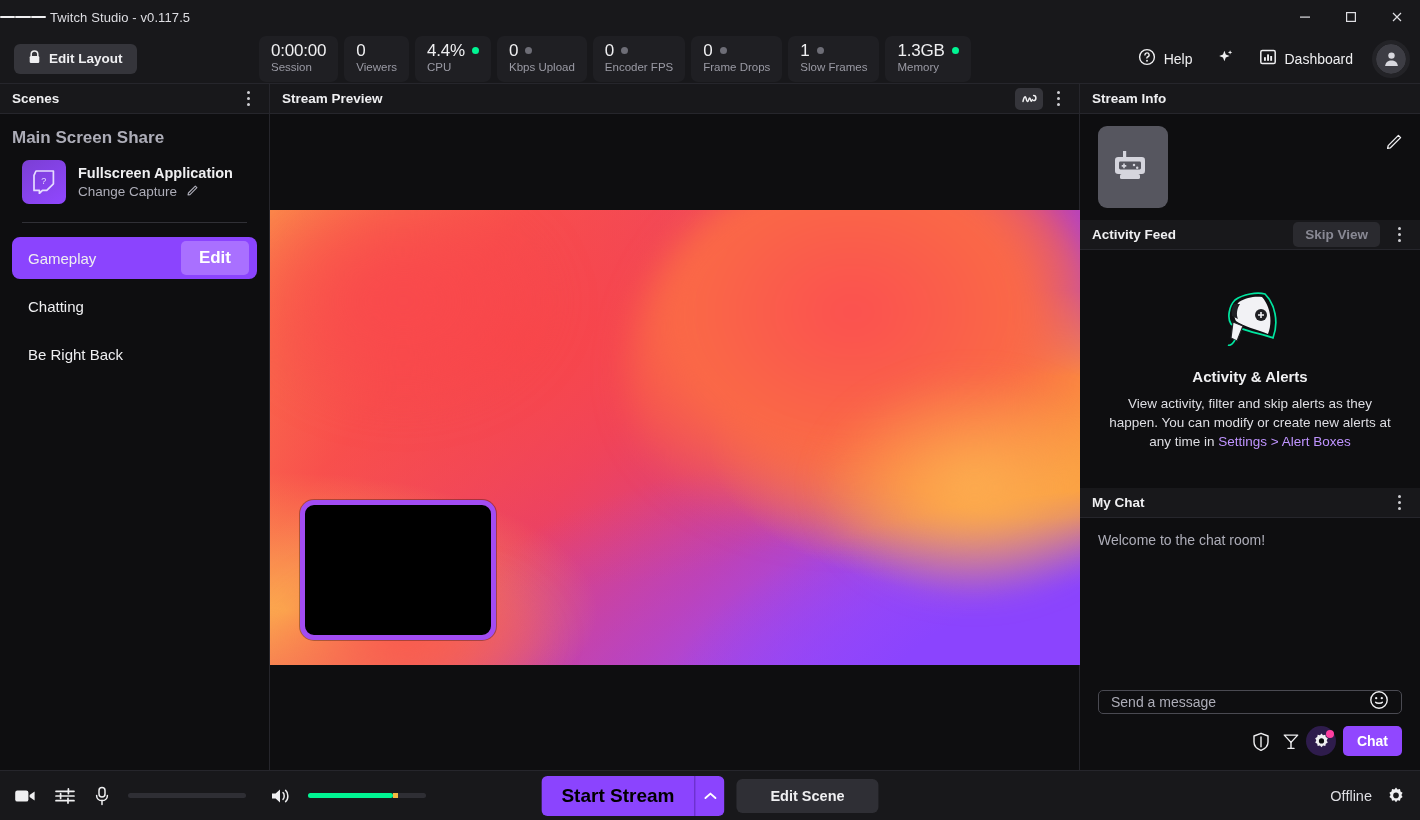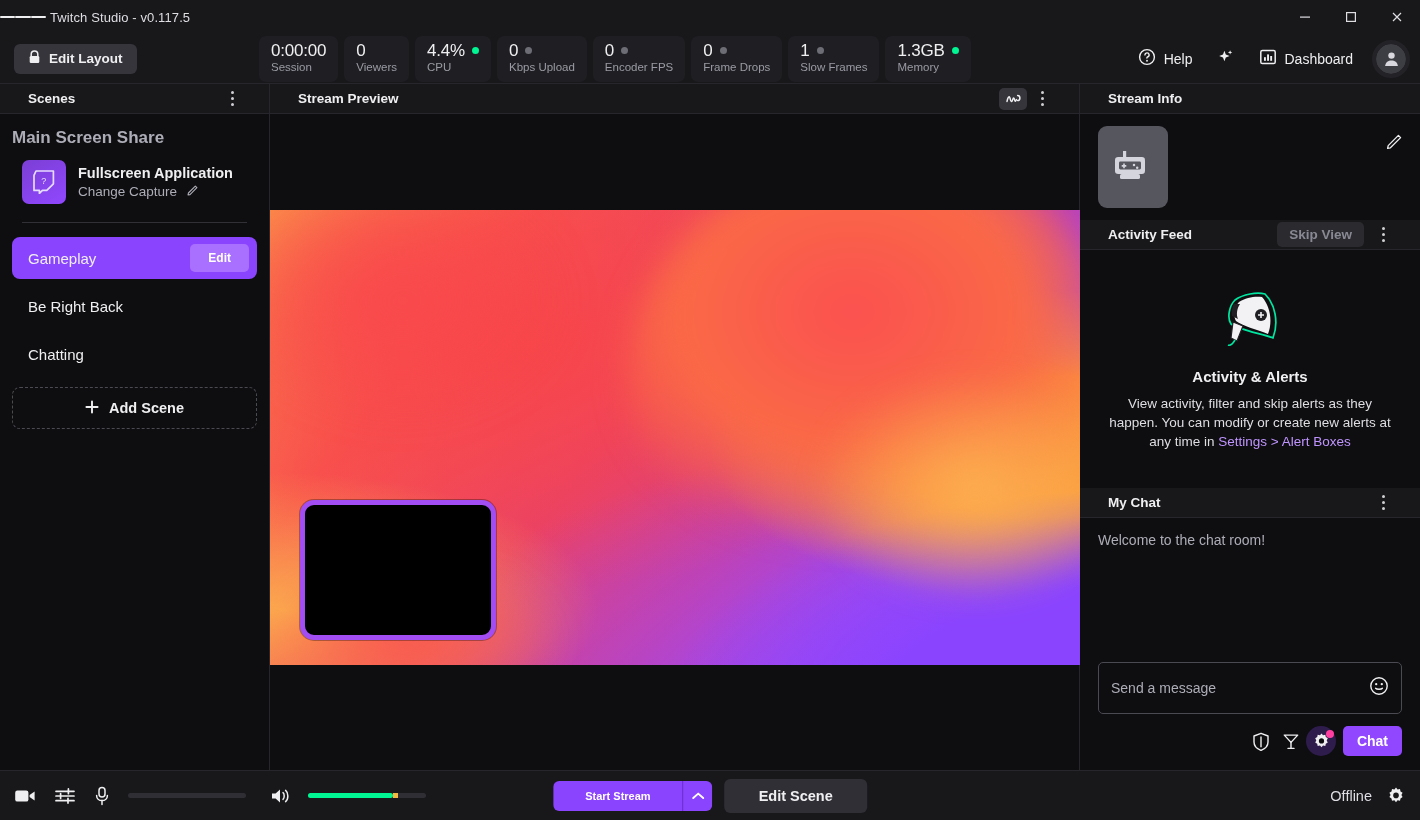--- a/index.html
+++ b/index.html
@@ -52,21 +52,21 @@
     width: 30px; height: 30px; border-radius: 50%; background: #3d3d44;
     display:flex; align-items:center; justify-content:center; cursor:pointer;
     outline: 4px solid #232327; margin-left: 8px;
   }
 
   
   .main { flex: 1 1 auto; display: flex; min-height: 0; }
 
   .panel-head {
     height: 30px; background: #18181b; display: flex; align-items: center;
-    padding: 0 28px; border-bottom: 1px solid #26262c; flex: 0 0 30px;
+    padding: 0 12px; border-bottom: 1px solid #26262c; flex: 0 0 30px;
   }
   .panel-title { font-size: 13.5px; font-weight: bold; color: #efeff1; }
   .kebab { width: 18px; display:flex; flex-direction: column; align-items:center; gap: 3px; cursor: pointer; margin-left: auto; }
   .kebab i { width: 3px; height: 3px; border-radius: 50%; background: #cfcfd4; display:block; }
 
   
   .col-scenes { width: 270px; flex: 0 0 270px; background: #0e0e10; display:flex; flex-direction: column; border-right: 1px solid #26262c; }
   .scenes-body { padding: 0 12px; flex: 1 1 auto; overflow: hidden; }
   .group-label { font-size: 17px; color: #adadb8; font-weight: bold; margin: 14px 0 10px 0; }
   .capture-row { display:flex; align-items:center; gap: 12px; padding: 2px 0 0 10px; }
@@ -78,21 +78,21 @@
   .capture-name { font-size: 14.5px; font-weight: bold; color: #efeff1; }
   .capture-sub { font-size: 13.5px; color: #adadb8; margin-top: 3px; display:flex; align-items:center; gap: 10px; cursor:pointer; }
   .divider { height: 1px; background: #303036; margin: 18px 10px 14px 10px; }
 
   .scene-item {
     height: 42px; border-radius: 8px; display: flex; align-items: center;
     padding: 0 8px 0 16px; font-size: 15px; color: #efeff1; cursor: pointer; margin-bottom: 6px;
   }
   .scene-item.active { background: #8b44fe; gap: 33px; }
   .scene-edit {
-    margin-left: auto; background: #a970ff; color: #fff; font-size: 12px; font-weight: bold;
+    margin-left: auto; background: #a970ff; color: #fff; font-size: 17px; font-weight: bold;
     border-radius: 5px; padding: 7px 18px; cursor: pointer;
   }
   .add-scene {
     height: 42px; border: 1px dashed #4a4a52; border-radius: 8px;
     display:flex; align-items:center; justify-content:center; gap: 10px;
     font-size: 14.5px; font-weight: bold; color: #efeff1; cursor: pointer; margin-top: 12px;
   }
 
   
   .col-preview { flex: 1 1 auto; background: #0e0e10; display:flex; flex-direction: column; min-width:0; border-right: 1px solid #26262c; }
@@ -144,21 +144,21 @@
   .af-body { flex: 0 0 auto; height: 238px; display:flex; flex-direction: column; align-items:center; justify-content:center; padding: 0 24px; text-align:center; }
   .af-title { font-size: 15px; font-weight: bold; color: #efeff1; margin-top: 14px; }
   .af-desc { font-size: 13.5px; color: #dedee3; line-height: 19px; margin-top: 9px; }
   .af-link { color: #bf94ff; cursor: pointer; }
 
   .chat-body { flex: 1 1 auto; display:flex; flex-direction: column; min-height:0; }
   .chat-msgs { flex: 1 1 auto; padding: 14px 18px; }
   .chat-welcome { font-size: 14px; color: #adadb8; }
   .chat-input-wrap { padding: 0 18px; }
   .chat-input {
-    height: 52px; border: 1px solid #4a4a52; border-radius: 5px; background: #0e0e10;
+    height: 24px; border: 1px solid #4a4a52; border-radius: 5px; background: #0e0e10;
     display:flex; align-items:center; padding: 0 12px; cursor: text;
   }
   .chat-input input { flex:1 1 auto; background: transparent; border: 0; outline: 0; color: #efeff1; font-size: 14px; font-family: inherit; }
   .chat-input input::placeholder { color: #adadb8; }
   .chat-actions { display:flex; align-items:center; justify-content:flex-end; gap: 12px; padding: 12px 18px 14px 18px; }
   .ic-btn { cursor:pointer; display:flex; align-items:center; justify-content:center; position: relative; }
   .notif-dot { position:absolute; right:-3px; top:-2px; width: 8px; height: 8px; border-radius:50%; background:#ff3ea0; }
   .gear-glow { position:absolute; width: 30px; height: 30px; border-radius:50%; background: rgba(145,71,255,.25); left:50%; top:50%; transform: translate(-50%,-50%); }
   .chat-btn { background: #9147ff; color:#fff; font-size: 14px; font-weight: bold; border-radius: 5px; padding: 7px 14px; cursor:pointer; }
 
@@ -167,21 +167,21 @@
     height: 50px; flex: 0 0 50px; background: #18181b; border-top: 1px solid #26262c;
     display:flex; align-items:center; padding: 0 14px; position: relative;
   }
   .bb-left { display:flex; align-items:center; gap: 18px; }
   .bb-icon { cursor:pointer; display:flex; align-items:center; justify-content:center; }
   .meter { width: 118px; height: 5px; border-radius: 3px; background: #2e2e34; position: relative; cursor: pointer; }
   .meter .fill { position:absolute; left:0; top:0; bottom:0; border-radius:3px; background: #00f593; }
   .meter .tip { position:absolute; top:0; bottom:0; width: 5px; background: #f5b942; }
   .bb-center { position: absolute; left: 50%; transform: translateX(-50%); display:flex; align-items:center; gap: 12px; }
   .start-stream { display:flex; align-items:stretch; border-radius: 6px; overflow:hidden; }
-  .ss-main { background: #8b44fe; color:#ffffff; font-size: 11px; font-weight: bold; padding: 9px 32px; cursor:pointer; }
+  .ss-main { background: #8b44fe; color:#000000; font-size: 19px; font-weight: bold; padding: 9px 20px; cursor:pointer; }
   .ss-arrow { background: #8b44fe; width: 30px; display:flex; align-items:center; justify-content:center; cursor:pointer; border-left: 1px solid #6c2fd4; }
   .edit-scene { background: #2f2f35; color:#efeff1; font-size: 14.5px; font-weight: bold; padding: 9px 34px; border-radius: 6px; cursor:pointer; }
   .bb-right { position:absolute; right: 14px; display:flex; align-items:center; gap: 14px; }
   .offline-txt { font-size: 14.5px; color: #dedee3; }
 </style>
 </head>
 <body>
 
 <div id="app">
 
@@ -352,34 +352,26 @@
           </div>
         </div>
 
         <div class="divider"></div>
 
         <div class="scene-item active">
           <span>Gameplay</span>
           <span class="scene-edit">Edit</span>
         </div>
         <div class="scene-item">
+          <span>Chatting</span>
+        </div>
+        <div class="scene-item">
           <span>Be Right Back</span>
         </div>
-        <div class="scene-item">
-          <span>Chatting</span>
-        </div>
-
-        <div class="add-scene">
-          <span>
-            <svg width="14" height="14" viewBox="0 0 14 14">
-                <path d="M7 1.4 V12.6 M1.4 7 H12.6" stroke="#efeff1" stroke-width="1.9" stroke-linecap="round"></path>
-              </svg>
-          </span>
-          <span>Add Scene</span>
-        </div>
+
       </div>
     </div>
 
     <div class="col-preview">
       <div class="panel-head">
         <div class="panel-title">Stream Preview</div>
         <div class="preview-tools">
           <div class="wave-btn">
             <svg width="17" height="13" viewBox="0 0 17 13">
                 <path d="M2 9.4c1.2-5.6 2.7-5.6 3.3-2.2.5 3 1.6 3.3 2.4.4.6-2.3 1.4-2.3 1.9.2.4 2 1.2 1.9 1.8-.2" fill="none" stroke="#efeff1" stroke-width="1.5" stroke-linecap="round"></path>

